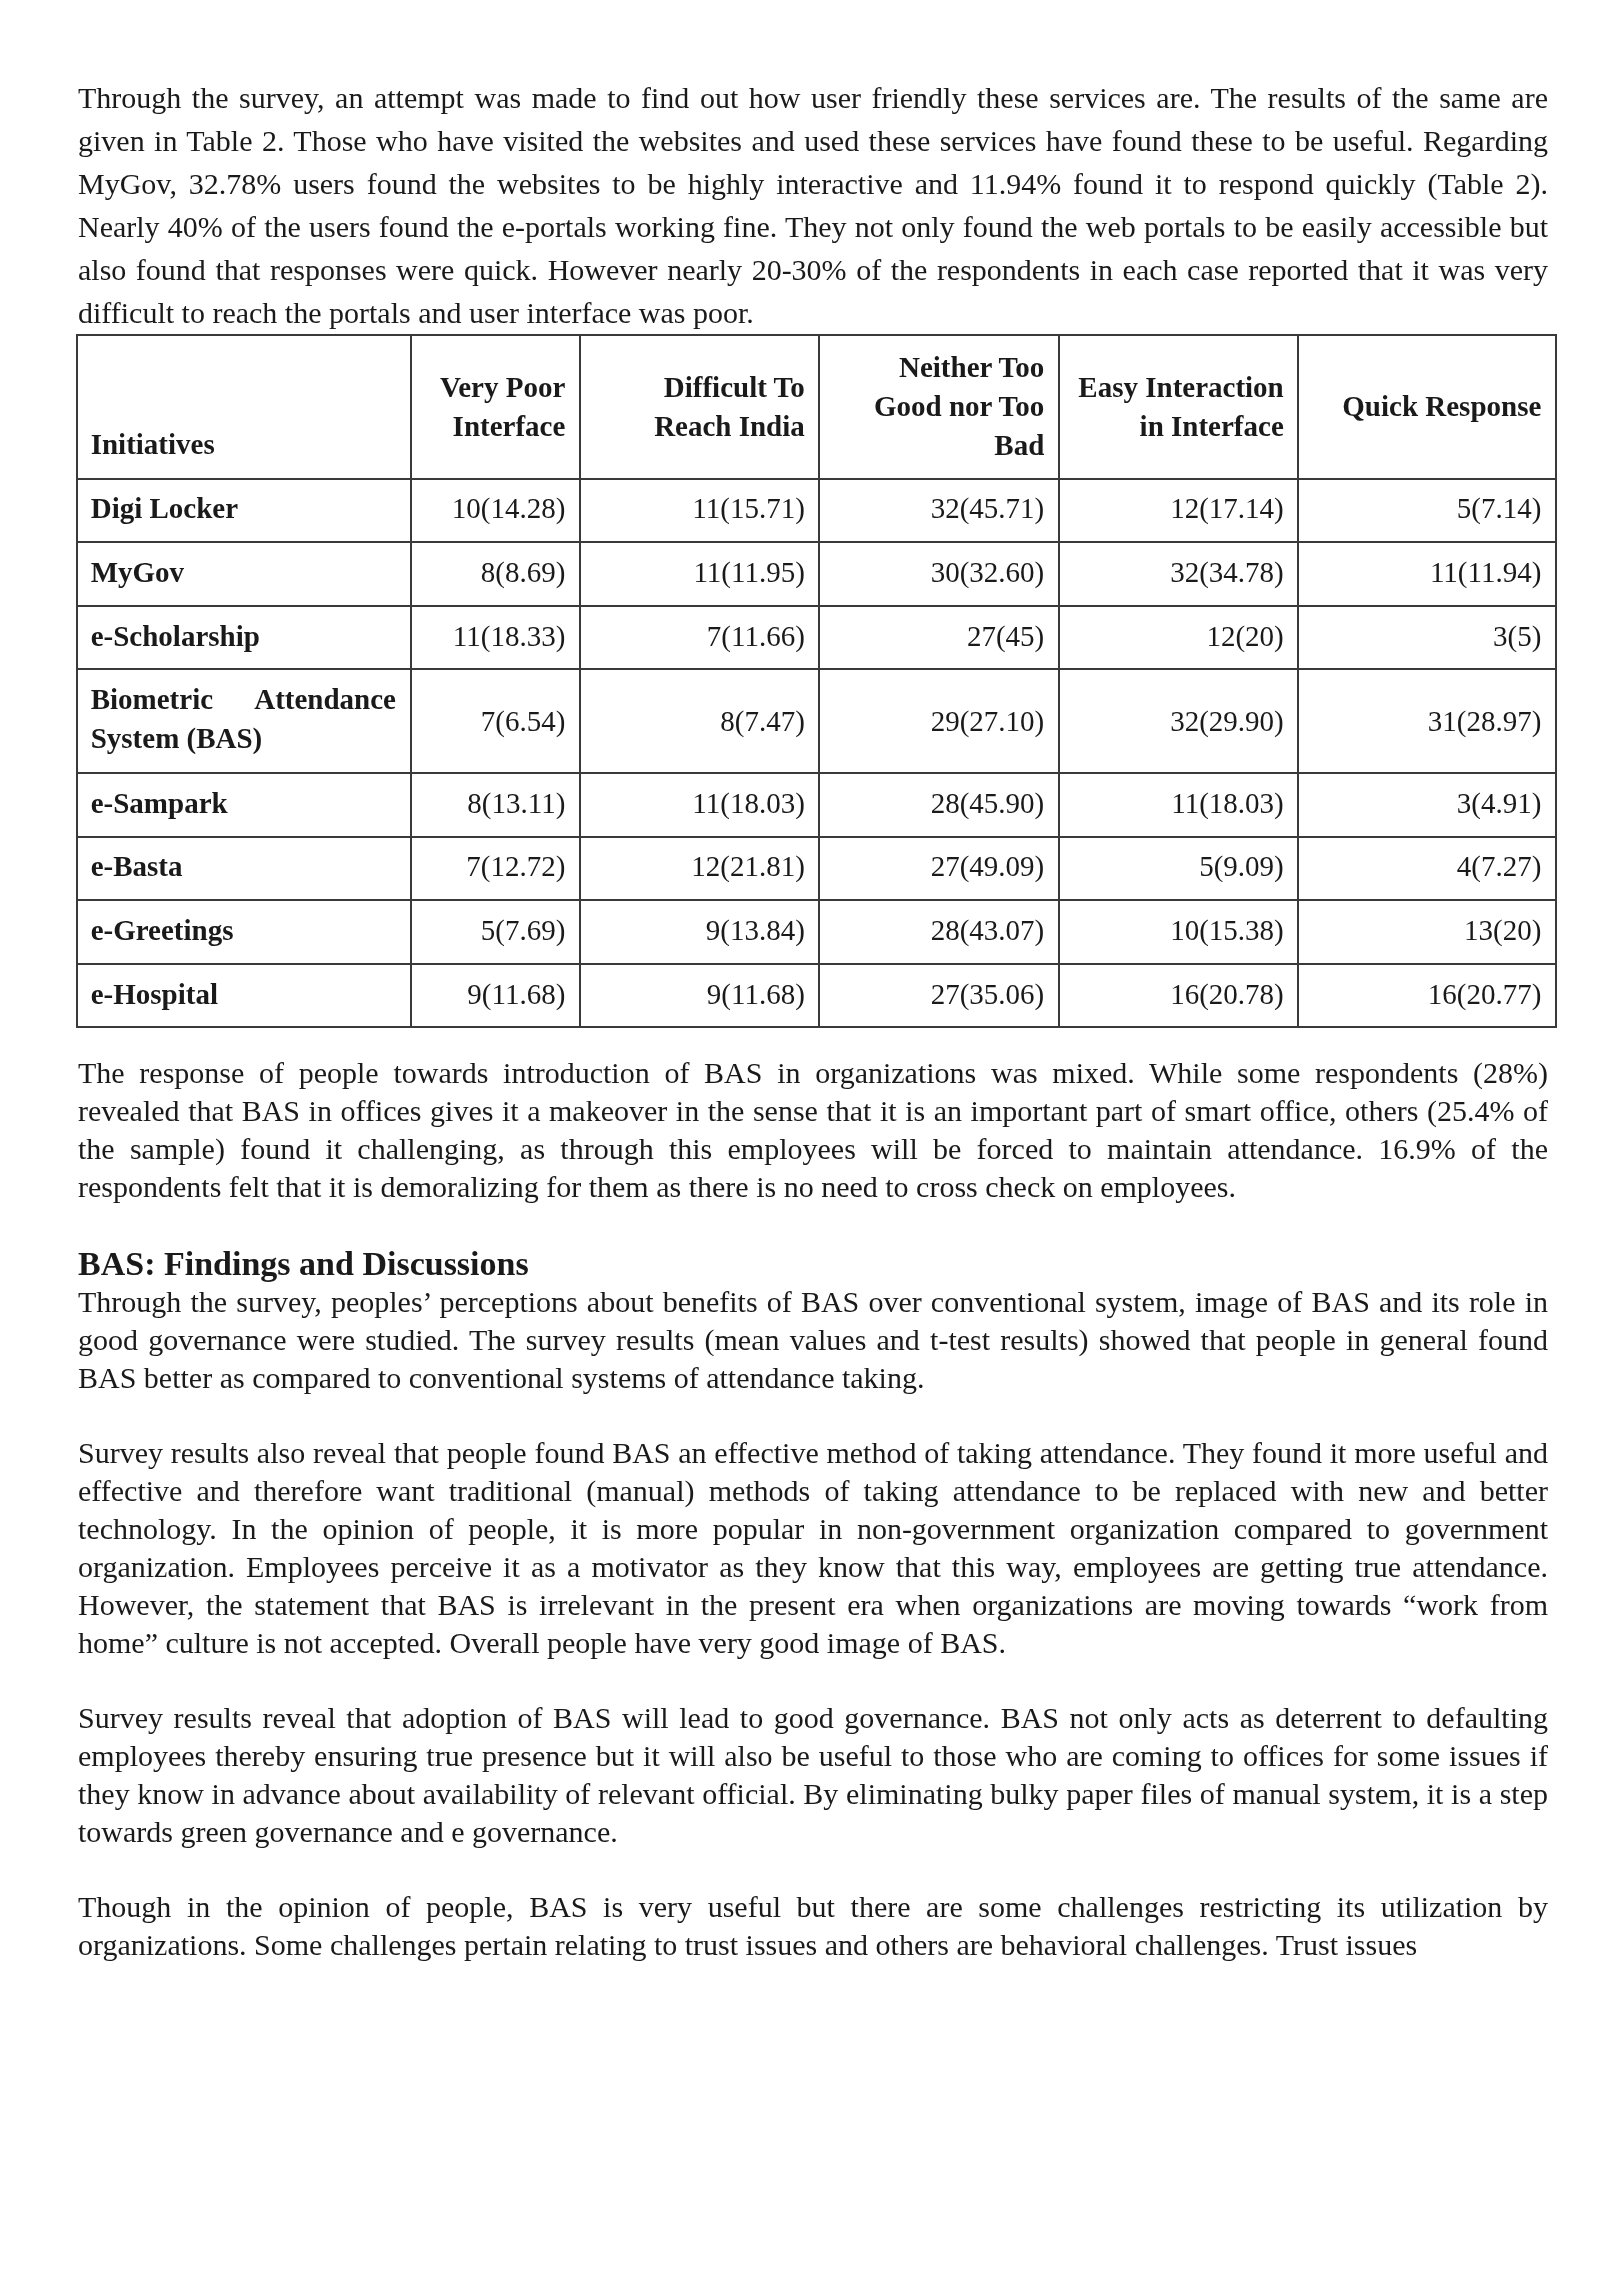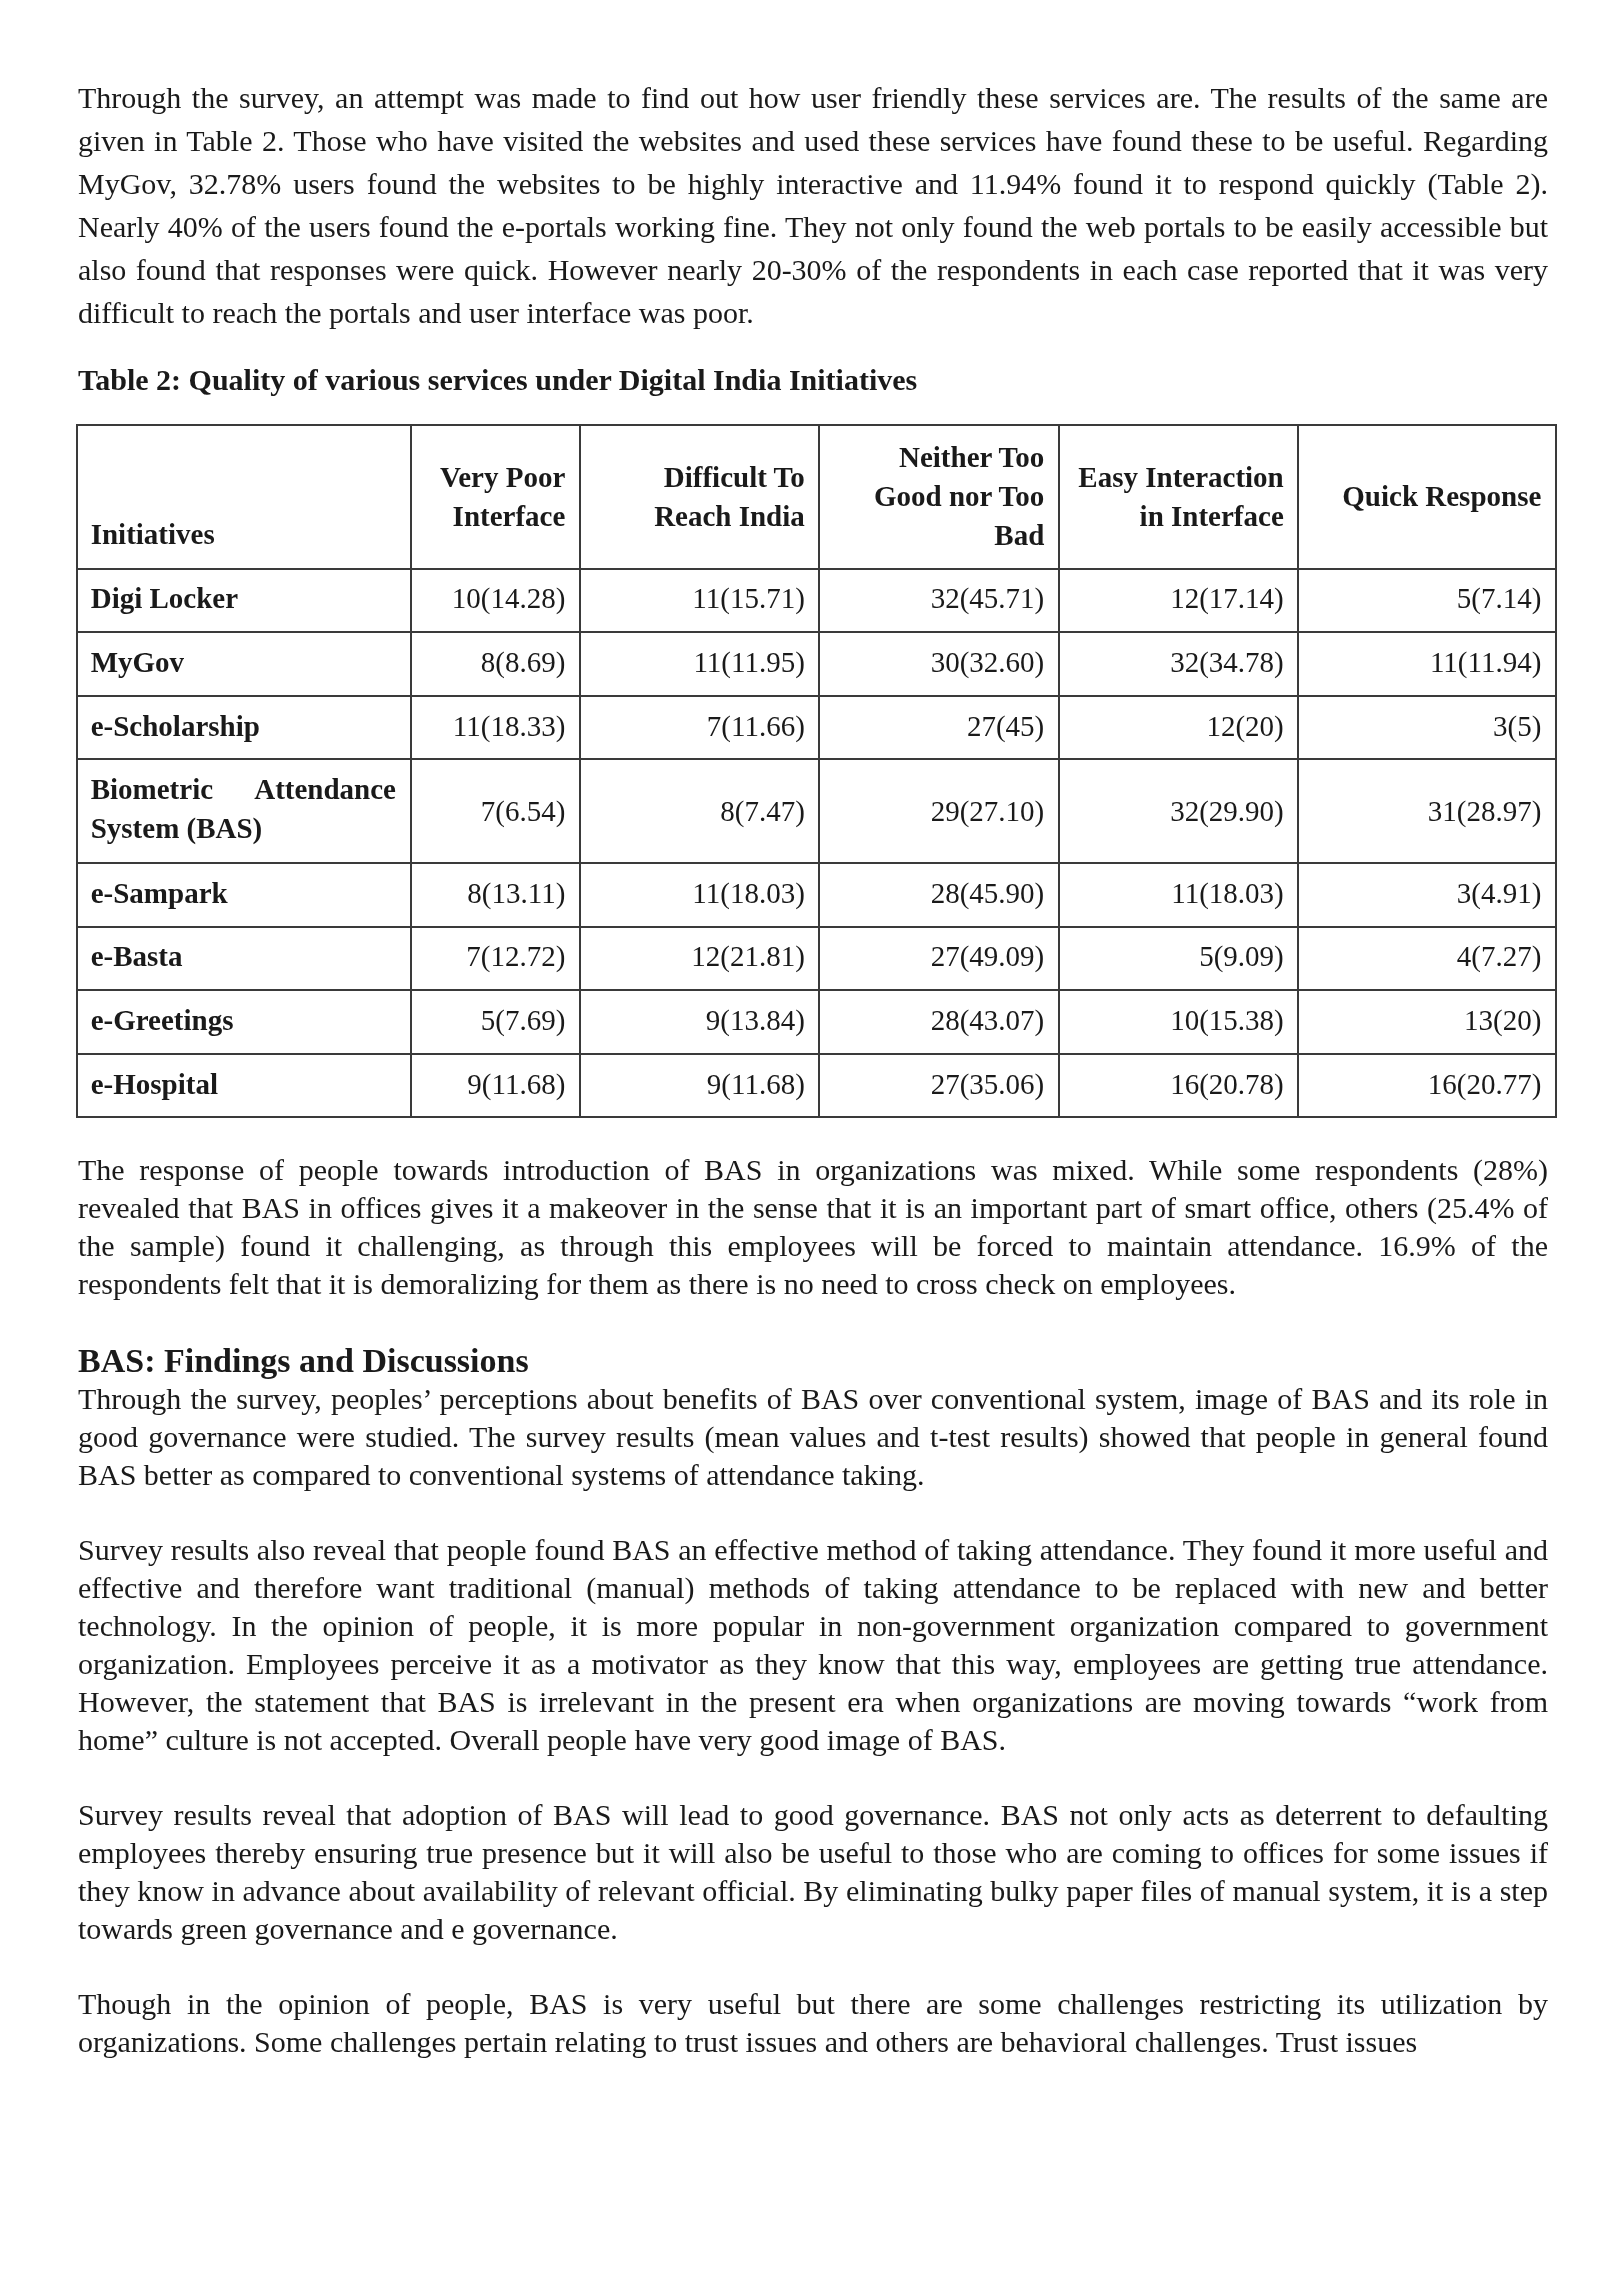--- a/index.html
+++ b/index.html
@@ -66,37 +66,36 @@
     font-weight: bold;
   }
   table.data-table tr.tall td { height: 82px; vertical-align: middle; }
   table.data-table tr.tall td.name { vertical-align: top; text-align: justify; text-align-last: left; }
   col.c0 { width: 333px; }
   col.c1 { width: 169px; }
   col.c2 { width: 239px; }
   col.c3 { width: 239px; }
   col.c4 { width: 239px; }
   col.c5 { width: 257px; }
-  .after-table { margin-top: 33px; }
+  .after-table { margin-top: 26px; }
   .heading {
     font-size: 34px;
     font-weight: bold;
     line-height: 38px;
     margin: 39px 0 0 0;
   }
   .gap { height: 37px; }
 </style>
 </head>
 <body>
 
 <div class="page">
 
   <p class="para">Through the survey, an attempt was made to find out how user friendly these services are. The results of the same are given in Table 2. Those who have visited the websites and used these services have found these to be useful. Regarding MyGov, 32.78% users found the websites to be highly interactive and 11.94% found it to respond quickly (Table 2). Nearly 40% of the users found the e-portals working fine. They not only found the web portals to be easily accessible but also found that responses were quick. However nearly 20-30% of the respondents in each case reported that it was very difficult to reach the portals and user interface was poor.</p>
 
-  <div class="caption">Table 2: Quality of various services under Digital India Initiatives</div>
 
   <table class="data-table">
     <colgroup>
       <col class="c0">
         <col class="c1">
         <col class="c2">
         <col class="c3">
         <col class="c4">
         <col class="c5">
     </colgroup>

